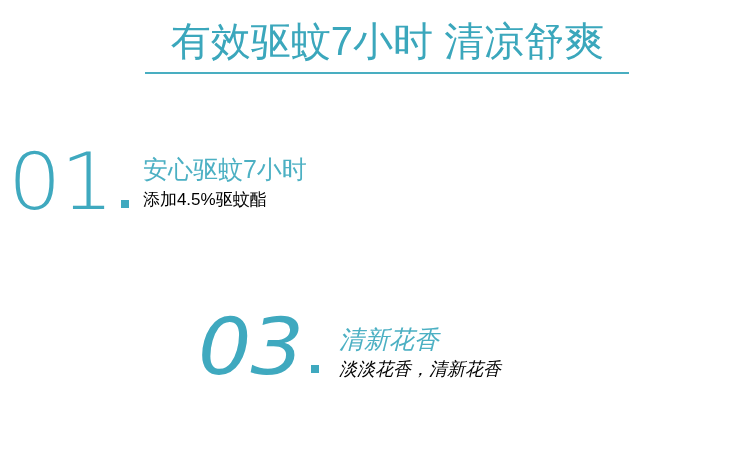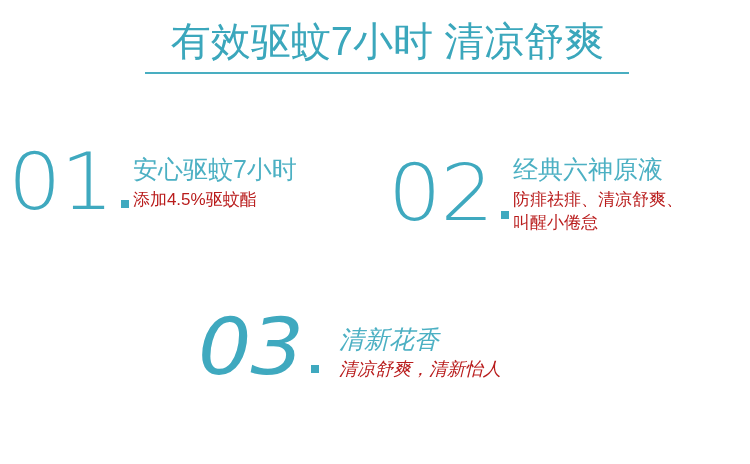--- a/index.html
+++ b/index.html
@@ -74,34 +74,34 @@
   }
   .feature-dot {
     width: 8px;
     height: 8px;
     background: #3fa9bf;
     margin-left: 8px;
     margin-bottom: 3px;
     flex: 0 0 auto;
   }
   .feature-text {
-    margin-left: 4px;
+    margin-left: 14px;
     padding-top: 6px;
   }
   .feature-heading {
     font-size: 25px;
     line-height: 30px;
     color: #4cb0c3;
     margin: 0 0 4px 0;
     white-space: nowrap;
   }
   .feature-line {
     font-size: 17px;
     line-height: 23px;
-    color: #b91c1c;
+    color: #000000;
     white-space: nowrap;
   }
 
   
   #feature-1 { left: 8px;   top: 148px; }
   #feature-2 { left: 388px; top: 148px; }
   #feature-3 { left: 198px; top: 308px; font-style: italic; }
 
   #feature-3 .feature-text { margin-left: 20px; padding-top: 4px; margin-top: 12px; }
   #feature-3 .feature-line { font-size: 18px; }
@@ -120,36 +120,25 @@
     <div class="feature-num-wrap">
       <span class="feature-num">01</span>
       <span class="feature-dot"></span>
     </div>
     <div class="feature-text">
       <div class="feature-heading">安心驱蚊7小时</div>
       <div class="feature-line">添加4.5%驱蚊酯</div>
     </div>
   </div>
 
-  <div class="feature" id="feature-2">
-    <div class="feature-num-wrap">
-      <span class="feature-num">02</span>
-      <span class="feature-dot"></span>
-    </div>
-    <div class="feature-text">
-      <div class="feature-heading">经典六神原液</div>
-      <div class="feature-line">防痱祛痱、清凉舒爽、</div>
-      <div class="feature-line">叫醒小倦怠</div>
-    </div>
-  </div>
 
   <div class="feature" id="feature-3">
     <div class="feature-num-wrap">
       <span class="feature-num">03</span>
       <span class="feature-dot"></span>
     </div>
     <div class="feature-text">
       <div class="feature-heading">清新花香</div>
-      <div class="feature-line">清凉舒爽，清新怡人</div>
+      <div class="feature-line">淡淡花香，清新花香</div>
     </div>
   </div>
 
 </div>
 
 </body></html>

